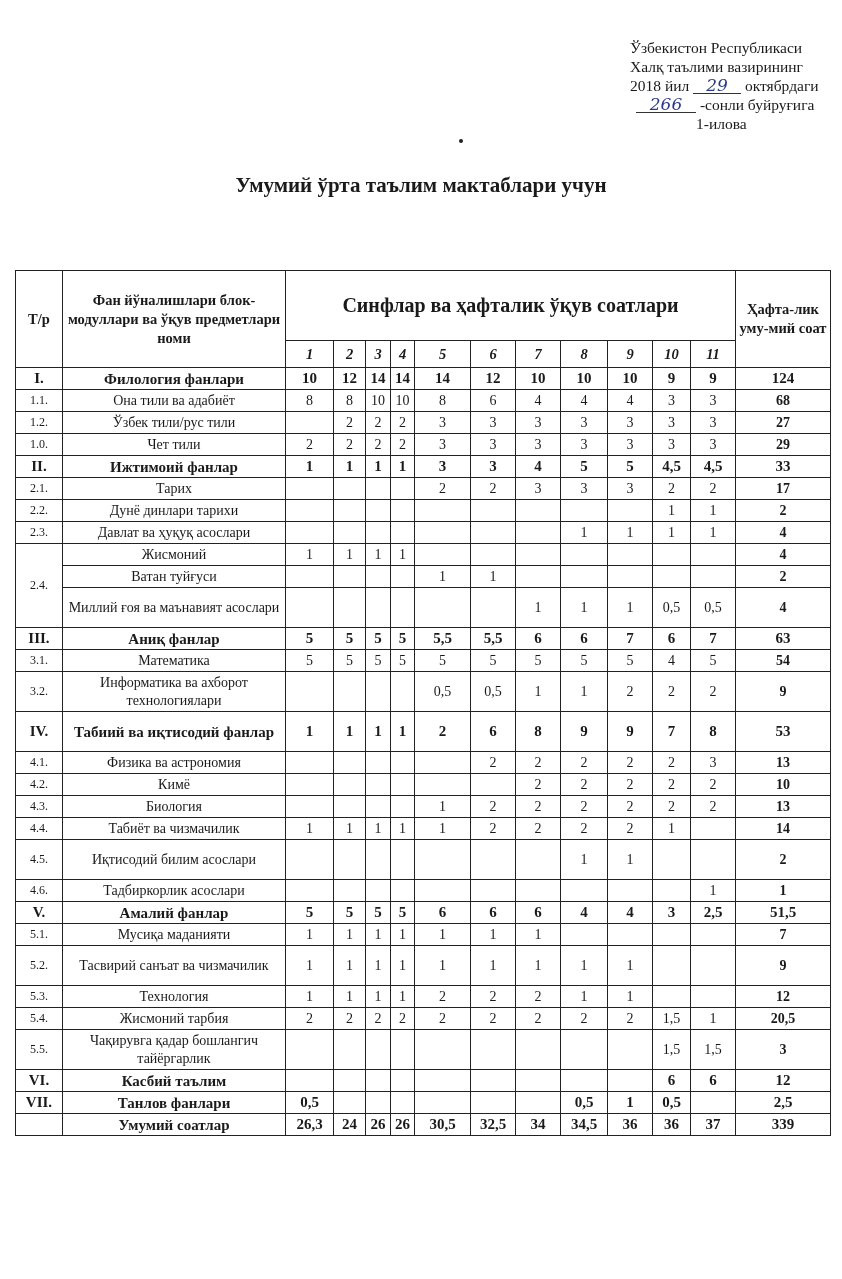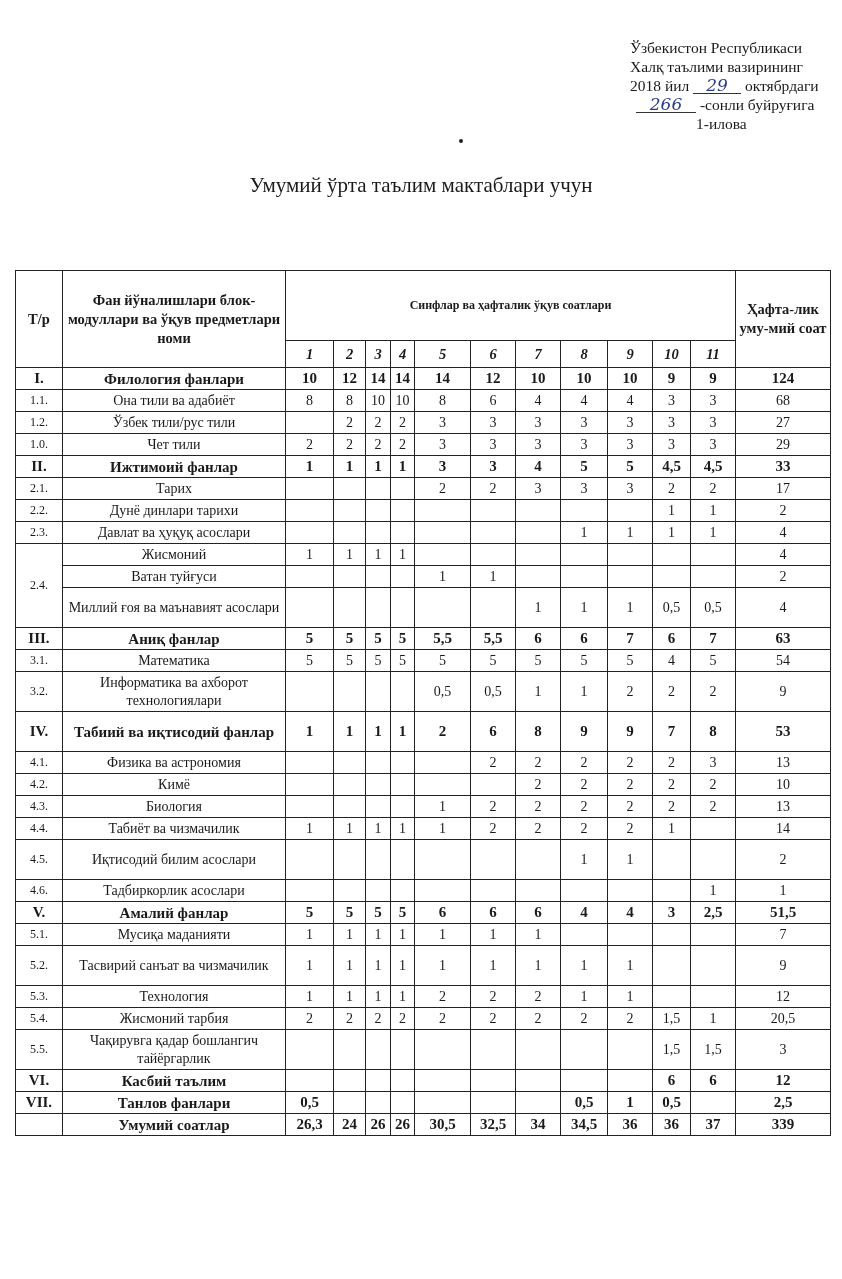--- a/index.html
+++ b/index.html
@@ -4,31 +4,31 @@
 <style>
   html, body { margin: 0; padding: 0; background: #ffffff; }
   body { width: 842px; height: 1279px; position: relative; overflow: hidden; font-family: "Liberation Serif", serif; color: #1a1a1a; }
   .header-block { position: absolute; left: 586px; top: 38px; font-size: 15.5px; line-height: 19px; margin-left: 44px; }
   .header-block div { white-space: nowrap; }
   .hw { font-family: "DejaVu Serif", serif; font-style: italic; color: #2a3a8a; display: inline-block; border-bottom: 1px solid #333; text-align: center; font-size: 17px; line-height: 16px; }
   .hw.day { width: 48px; }
   .hw.num { width: 60px; margin-left: 6px; }
   .annex { padding-left: 66px; }
   .dot { position: absolute; left: 459px; top: 139px; width: 4px; height: 4px; border-radius: 50%; background: #222; }
-  .title { position: absolute; left: 0; width: 842px; top: 172px; text-align: center; font-weight: normal; font-size: 21px; line-height: 27px; }
+  .title { position: absolute; left: 0; width: 842px; top: 172px; text-align: center; font-weight: bold; font-size: 21px; line-height: 27px; }
   table.plan { position: absolute; left: 15px; top: 270px; border-collapse: collapse; table-layout: fixed; font-size: 14px; }
   table.plan td, table.plan th { border: 1.4px solid #222; padding: 0 3px; text-align: center; vertical-align: middle; }
   table.plan th { font-weight: bold; font-size: 14.5px; line-height: 19px; }
   th.cls { font-style: italic; font-weight: normal; font-size: 15px; height: 26px; }
   td.num { font-size: 14px; vertical-align: bottom; padding-bottom: 1px; }
   td.name { text-align: left; padding-left: 4px; line-height: 18px; }
   td.code { font-size: 12px; text-align: left; padding-left: 3px; }
   tr.sec td { font-weight: bold; font-size: 15px; }
   tr.sec td.code { font-size: 15px; text-align: center; }
-  td.total { font-weight: normal; }
+  td.total { font-weight: bold; }
   tr.r1 { height: 22px; }
   tr.r2 { height: 40px; }
 </style>
 </head>
 <body>
 
 <div class="header-block">
   <div>Ўзбекистон Республикаси</div>
   <div>Халқ таълими вазирининг</div>
   <div>
@@ -63,21 +63,21 @@
       <col style="width:47px">
     <col style="width:45px">
       <col style="width:38px">
       <col style="width:45px">
     <col style="width:95px">
   </colgroup>
   <thead>
     <tr style="height:70px">
       <th rowspan="2">Т/р</th>
       <th rowspan="2">Фан йўналишлари блок-модуллари ва ўқув предметлари номи</th>
-      <th colspan="11" style="font-size:12px">Синфлар ва ҳафталик ўқув соатлари</th>
+      <th colspan="11" style="font-size:20px">Синфлар ва ҳафталик ўқув соатлари</th>
       <th rowspan="2">Ҳафта-лик уму-мий соат</th>
     </tr>
     <tr id="class-row">
         <th class="cls">1</th>
         <th class="cls">2</th>
         <th class="cls">3</th>
         <th class="cls">4</th>
         <th class="cls">5</th>
         <th class="cls">6</th>
         <th class="cls">7</th>

